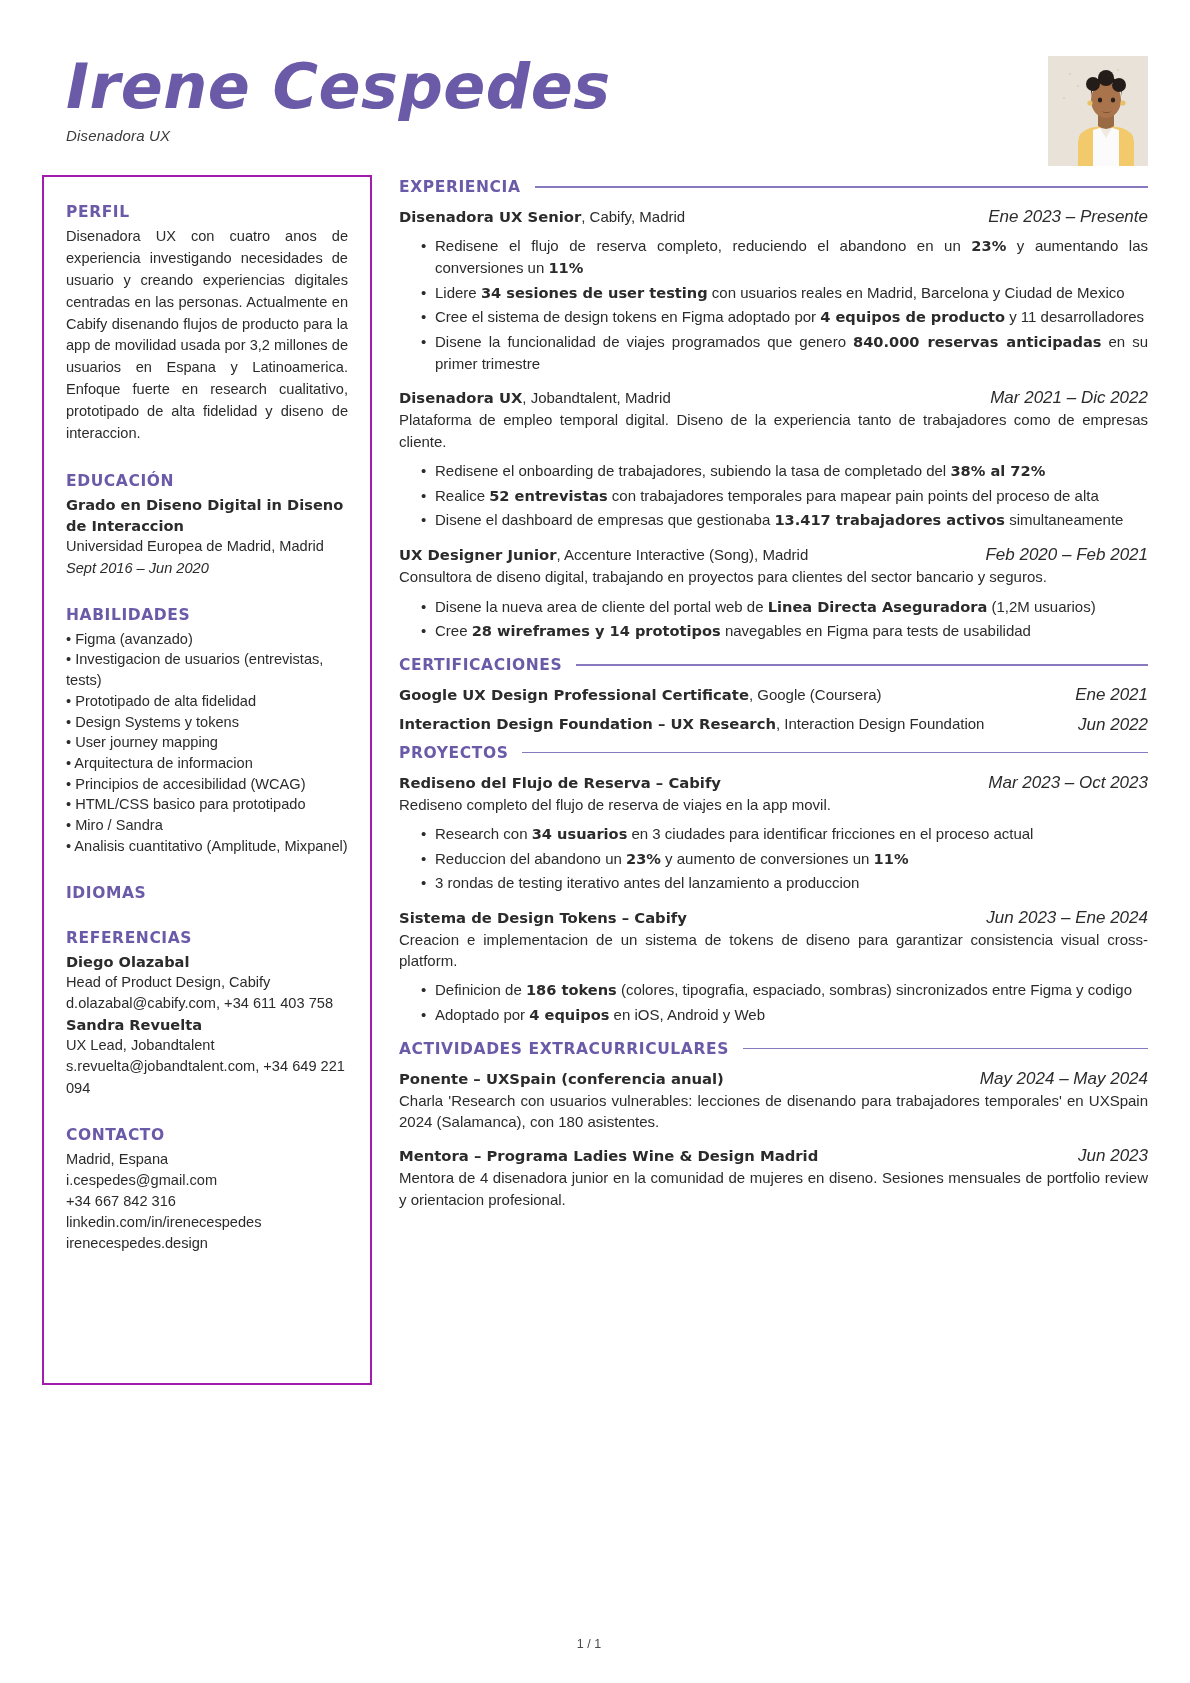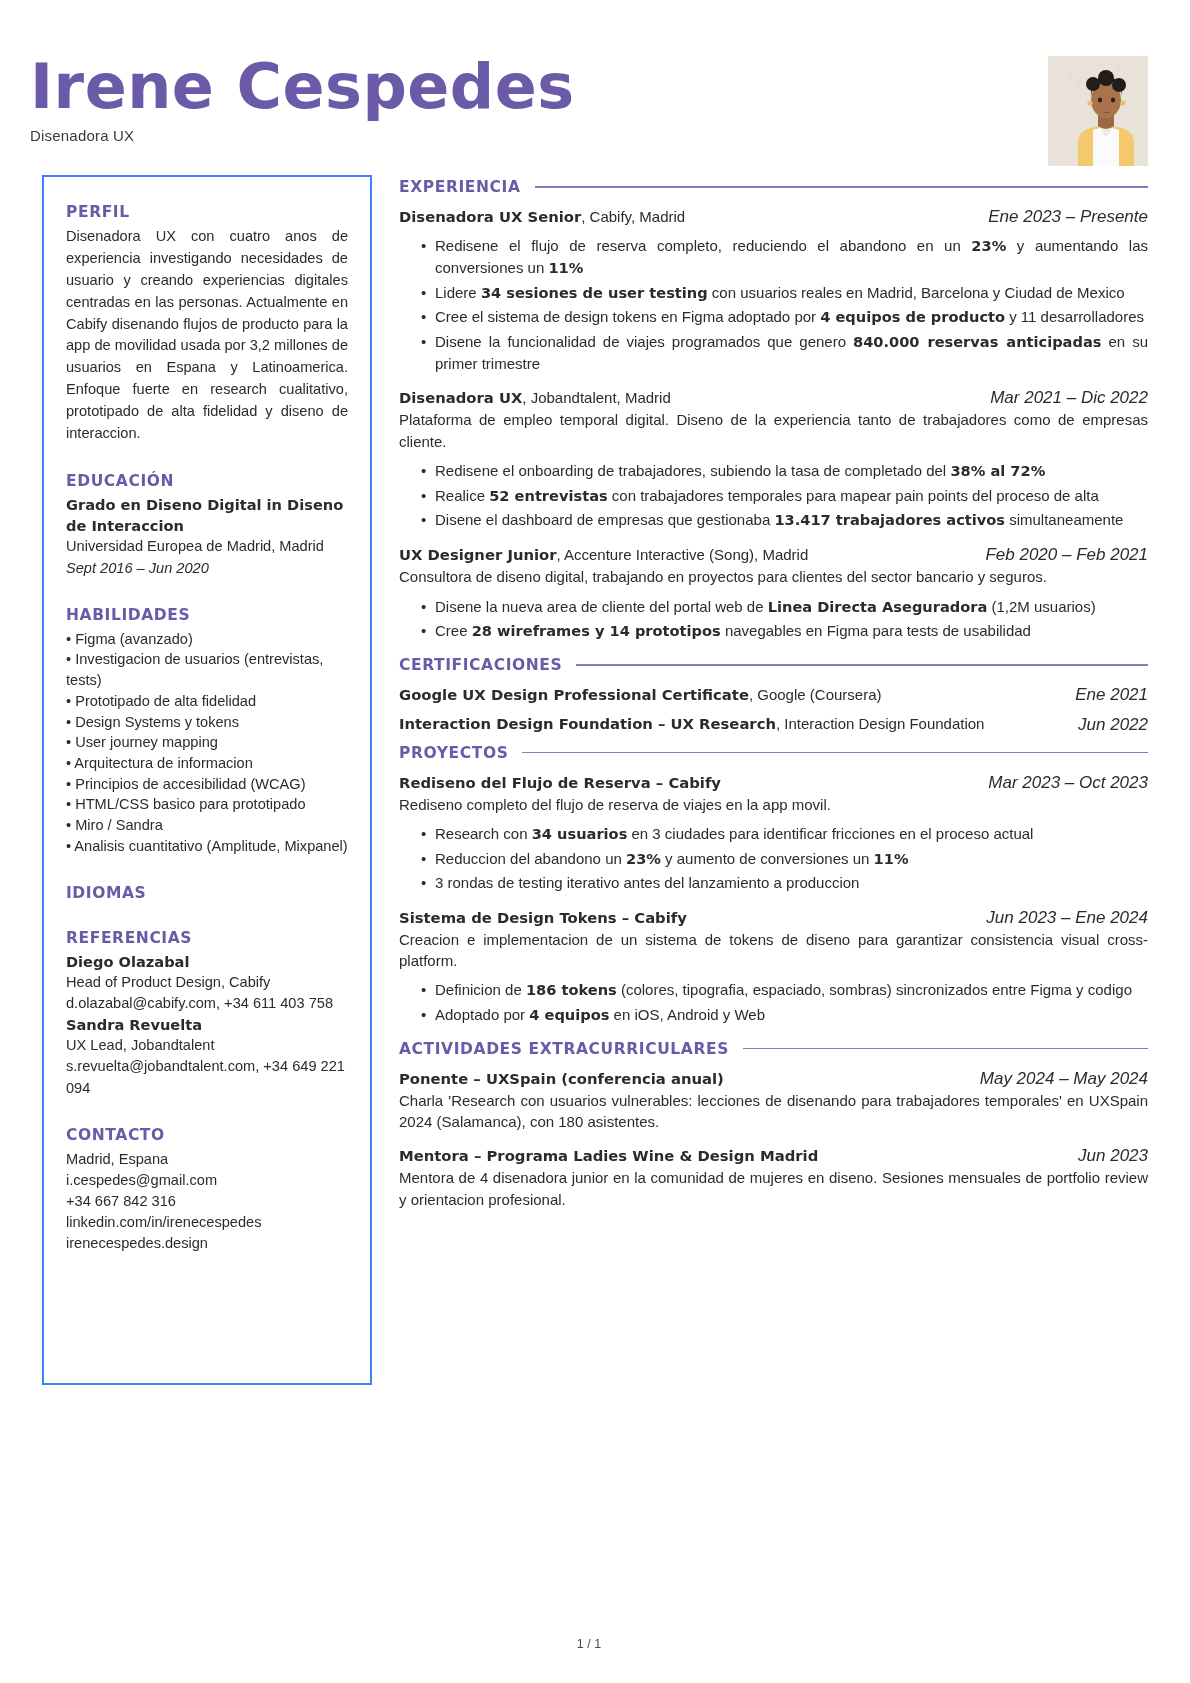--- a/index.html
+++ b/index.html
@@ -10,22 +10,23 @@
     background: #ffffff;
     font-family: "Liberation Sans", sans-serif;
     color: #2b2b2b;
     position: relative;
     overflow: hidden;
   }
 
   
   .header {
     position: relative;
-    padding: 56px 42px 0 30px;
+    padding: 56px 42px 0 66px;
     height: 175px;
+    font-style: italic;
   }
   .name {
     font-size: 62px;
     font-weight: bold;
     color: #6b5aa8;
     letter-spacing: 0.5px;
     line-height: 1.0;
     margin: 0;
     font-family: "DejaVu Sans", sans-serif;
   }
@@ -51,21 +52,21 @@
     display: flex;
     align-items: flex-start;
     padding: 0 42px;
     gap: 27px;
   }
 
   
   .sidebar {
     width: 330px;
     flex: 0 0 330px;
-    border: 2px solid #3b82f6;
+    border: 2px solid #a21caf;
     padding: 26px 22px 26px 22px;
     min-height: 1210px;
   }
   .side-head {
     font-size: 15.5px;
     font-weight: bold;
     color: #6b5aa8;
     letter-spacing: 0.6px;
     margin: 0 0 5px 0;
     font-family: "DejaVu Sans", sans-serif;

